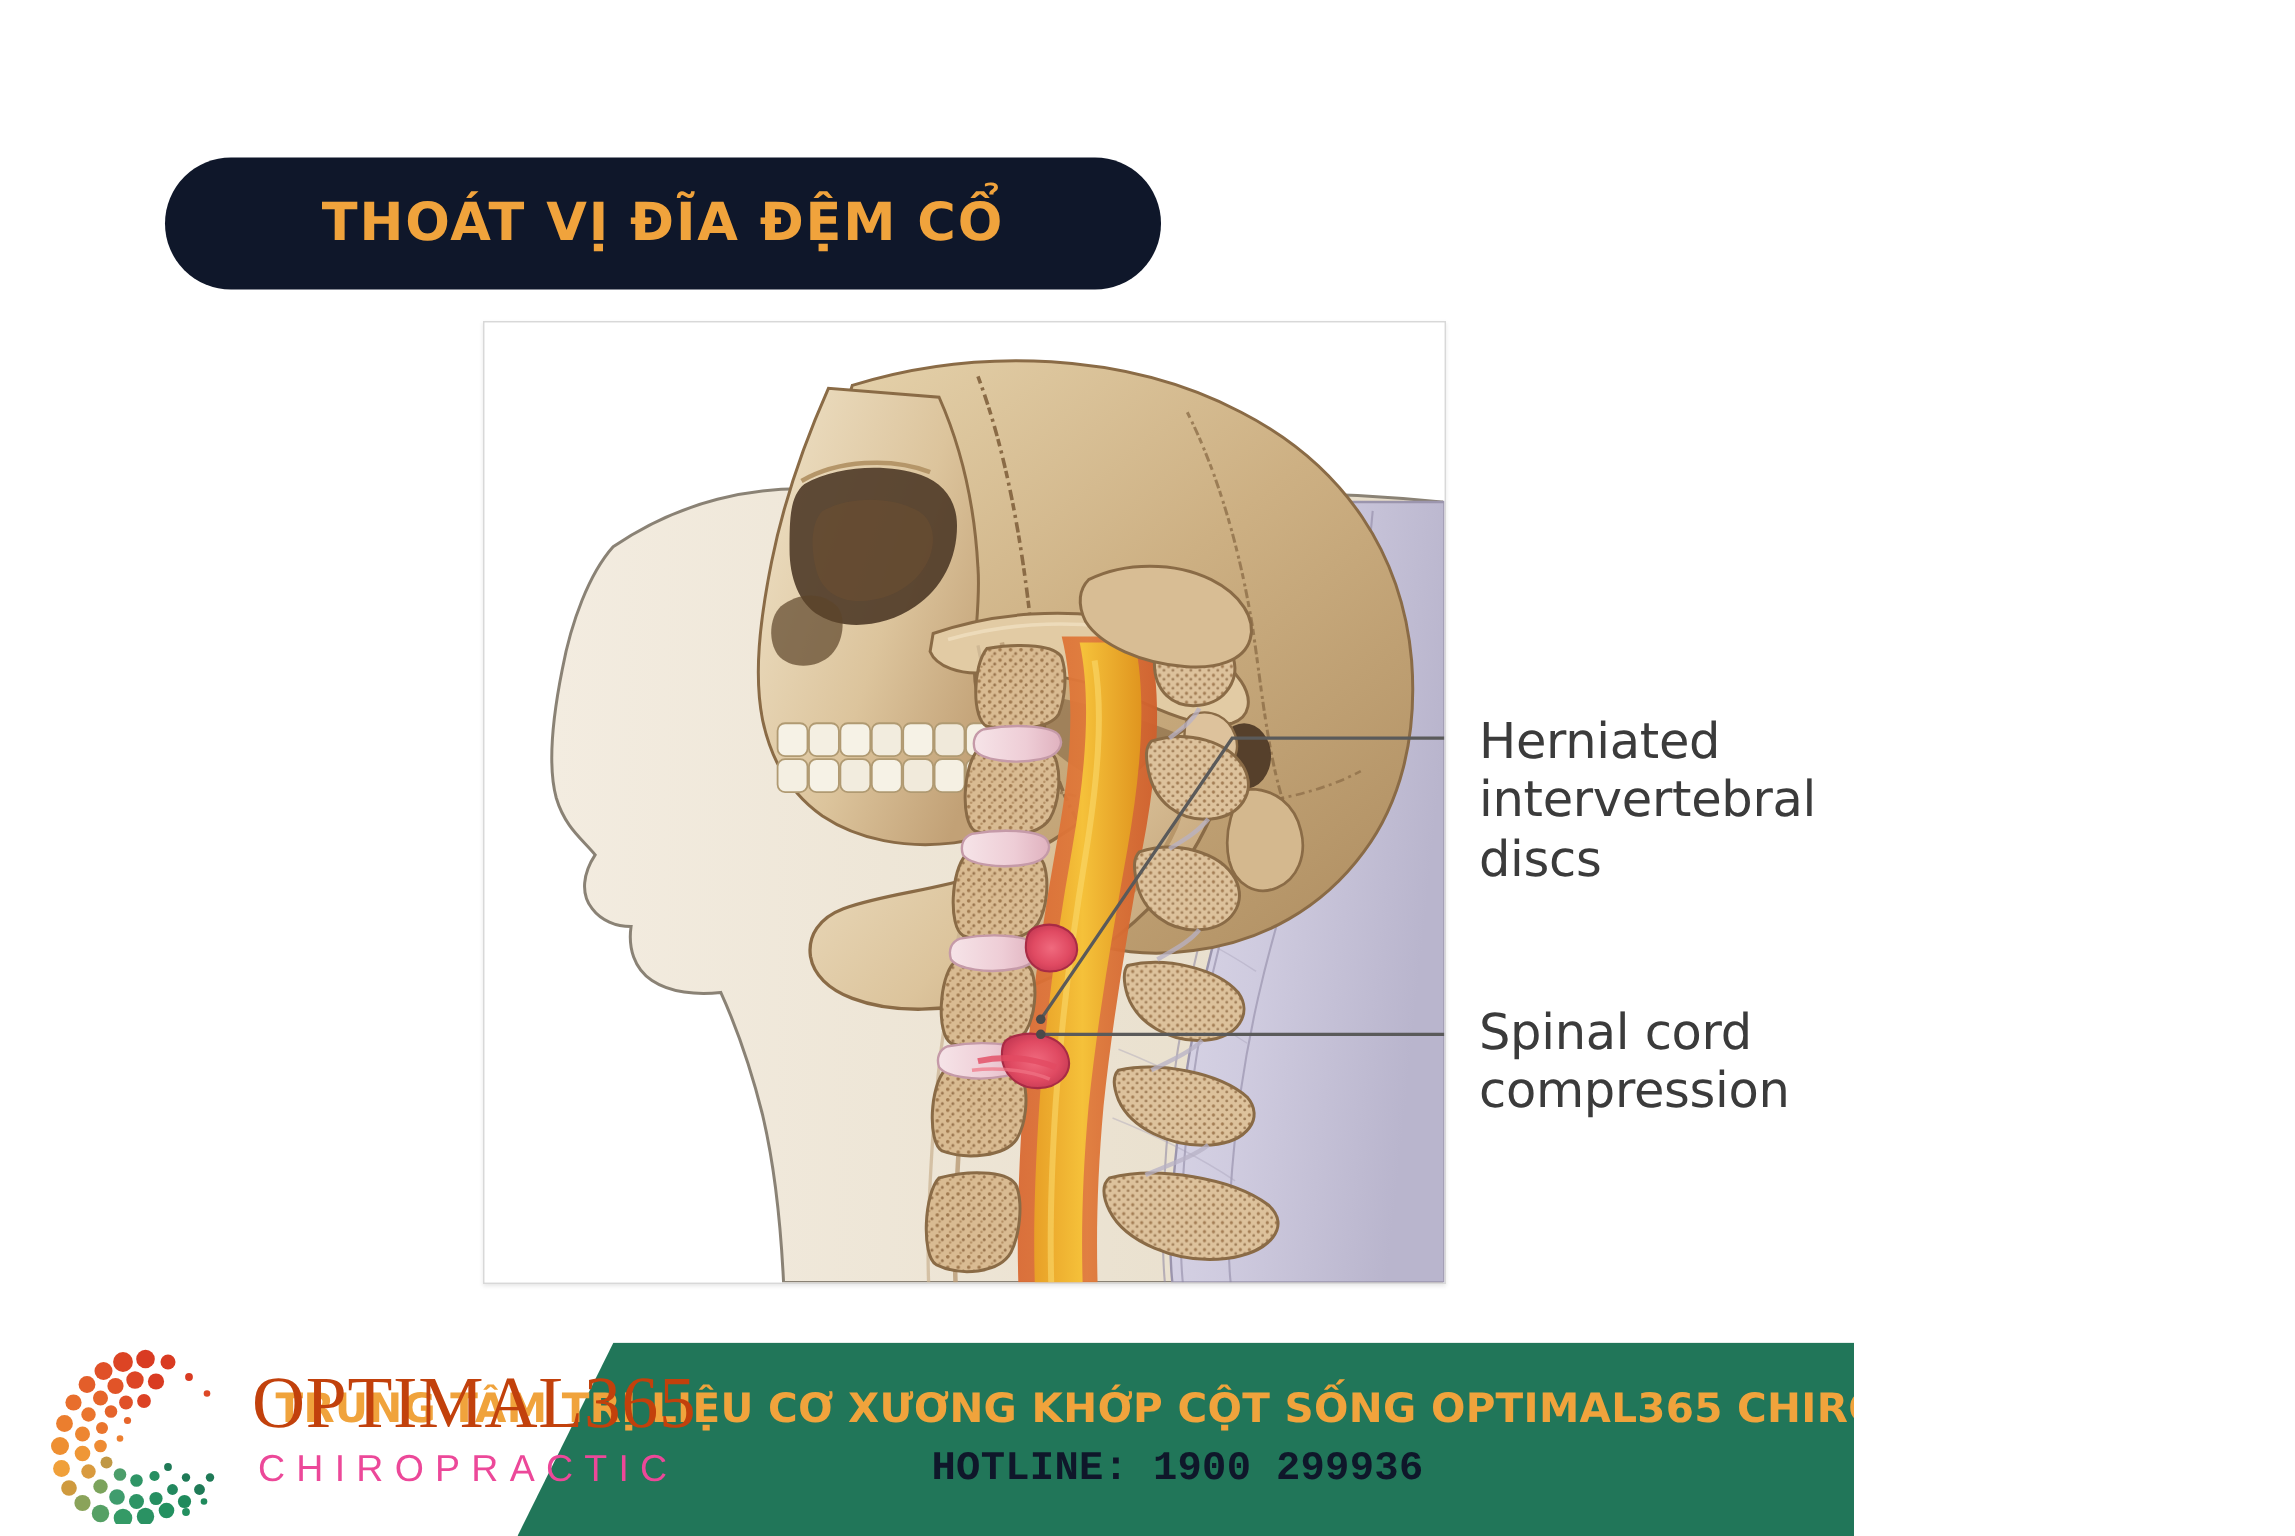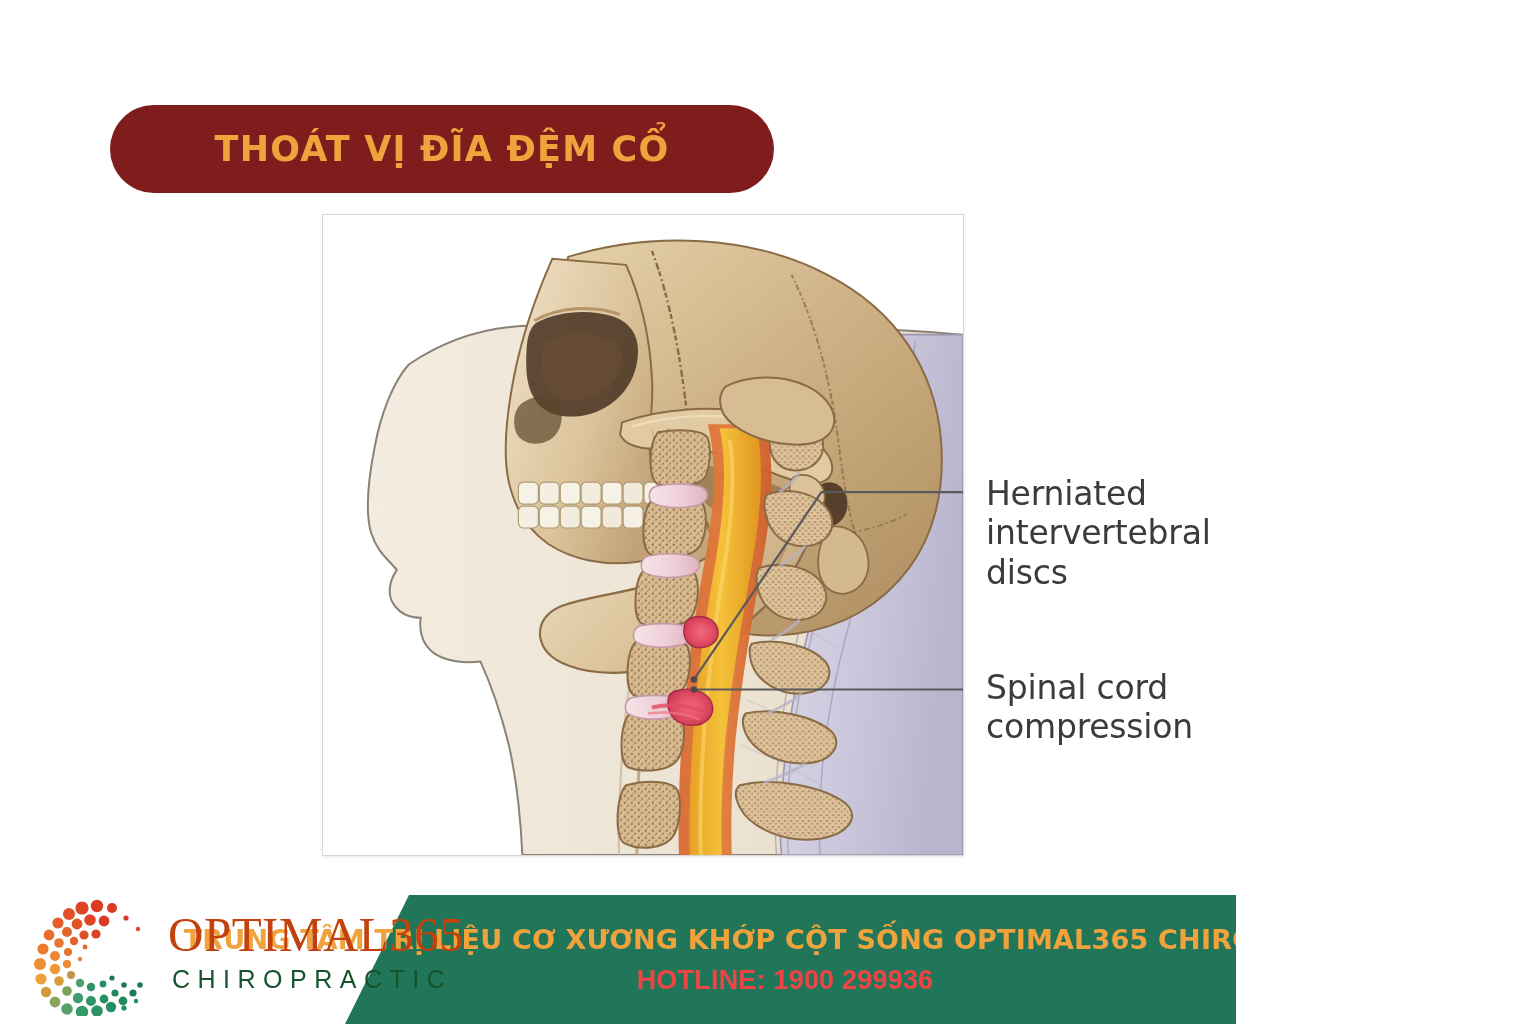--- a/index.html
+++ b/index.html
@@ -8,21 +8,21 @@
     background:#ffffff;
     font-family:"Liberation Sans", sans-serif;
     overflow:hidden;
     position:relative;
   }
   #stage{position:absolute;left:0;top:0;width:1530px;height:1024px;background:#fff;}
 
   
   .title-pill{
     position:absolute;left:110px;top:105px;width:664px;height:88px;
-    background:#7f1d1d;border-radius:46px;
+    background:#0f172a;border-radius:46px;
     display:flex;align-items:center;justify-content:center;
   }
   .title-pill .title-text{
     color:#f0a33c;
     font-size:35px;font-weight:bold;letter-spacing:1.2px;
     font-family:"DejaVu Sans", sans-serif;
     white-space:nowrap;
     line-height:1;
   }
 
@@ -71,41 +71,41 @@
   .footer-line1{
     color:#f0a33c;
     font-family:"DejaVu Sans", sans-serif;
     font-size:27px;font-weight:bold;letter-spacing:0.2px;
     margin-left:40px;margin-bottom:10px;white-space:nowrap;
   }
   .footer-line2{
     display:flex;gap:158px;margin-left:40px;white-space:nowrap;
   }
   .footer-line2 span{
-    color:#ef4444;
-    font-family:Liberation Sans, sans-serif;
+    color:#0f172a;
+    font-family:Liberation Mono, monospace;
     font-size:27px;font-weight:bold;letter-spacing:0.2px;
   }
 
   
   .logo-wrap{
     position:absolute;left:28px;top:896px;width:320px;height:120px;
   }
   .logo-wrap svg{display:block;}
   .logo-text{
     position:absolute;left:140px;top:14px;
   }
   .logo-optimal{
     font-family:"Liberation Serif", serif;
     font-size:49px;color:#c2410c;letter-spacing:0.5px;line-height:1;
     font-weight:400;
   }
   .logo-chiro{
     font-family:"Liberation Sans", sans-serif;
-    font-size:25px;color:#14532d;letter-spacing:7.5px;line-height:1;
+    font-size:25px;color:#ec4899;letter-spacing:7.5px;line-height:1;
     margin-top:8px;margin-left:4px;font-weight:400;
   }
 </style>
 </head>
 <body>
 
 <div id="stage">
 
   <div class="title-pill">
     <div class="title-text">THOÁT VỊ ĐĨA ĐỆM CỔ</div>

